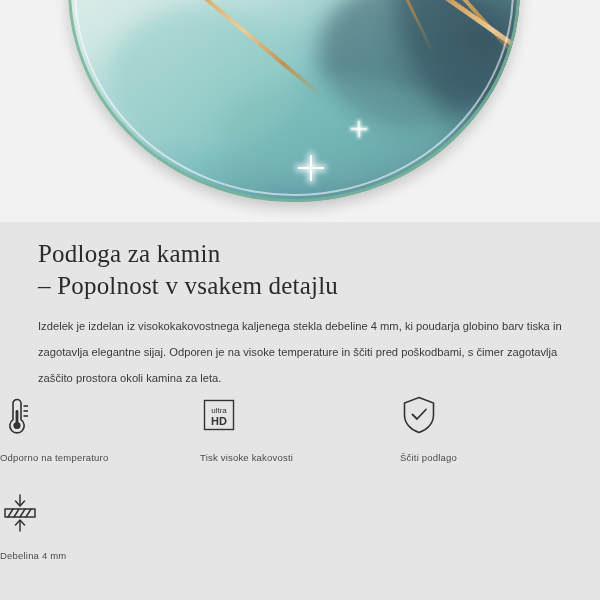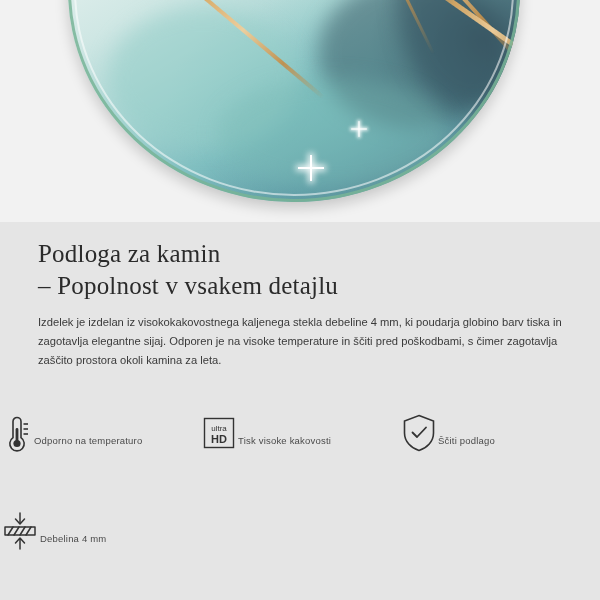--- a/index.html
+++ b/index.html
@@ -126,40 +126,40 @@
     font-size: 25px;
     line-height: 32px;
     color: #2b2b2b;
     font-weight: 400;
     margin: 16px 0 0 0;
     letter-spacing: 0.2px;
   }
   .headline .line2 { display: block; }
   .body-copy {
     font-size: 11.2px;
-    line-height: 19px;
+    line-height: 26px;
     color: #3a3a3a;
     max-width: 527px;
     text-align: left;
   }
 
   
   .features {
     position: absolute;
     left: 0;
     top: 392px;
     width: 600px;
     display: grid;
     grid-template-columns: repeat(3, 1fr);
     grid-row-gap: 16px;
   }
   .feature {
     display: flex;
-    flex-direction: row;
-    align-items: center;
+    flex-direction: column;
+    align-items: flex-start;
     justify-content: flex-start;
     height: 82px;
   }
   .feature-icon {
     height: 46px;
     display: flex;
     align-items: center;
     justify-content: center;
   }
   .feature-label {

